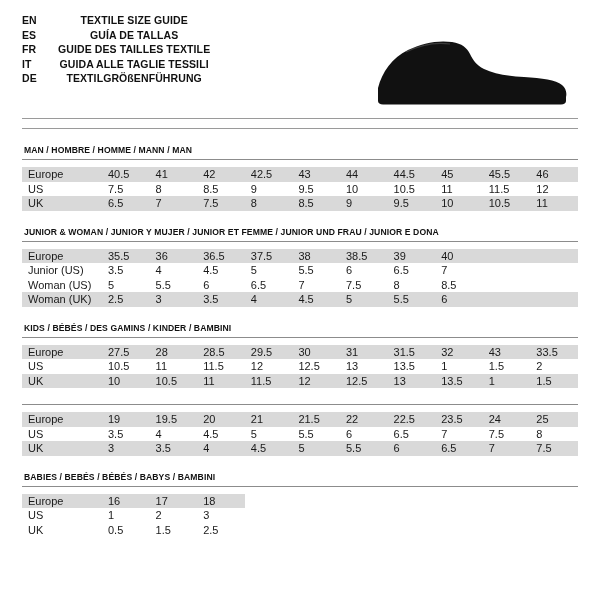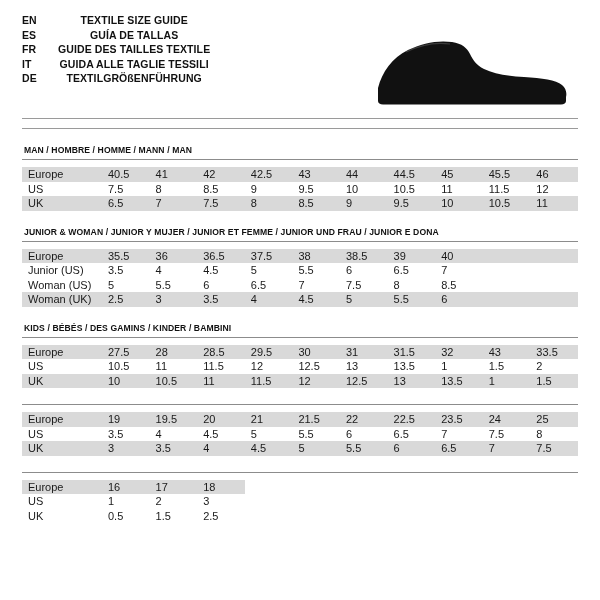--- a/index.html
+++ b/index.html
@@ -348,20 +348,21 @@
           <td>6</td>
           <td>6.5</td>
           <td>7</td>
           <td>7.5</td>
         </tr>
       </tbody>
     </table>
   </div>
 
   <div class="group babies">
+    <div class="group-head">BABIES / BEBÉS / BÉBÉS / BABYS / BAMBINI</div>
     <hr class="rule group-rule-top">
     <table class="sizes">
       <tbody>
         <tr class="shaded">
           <td class="label">Europe</td>
           <td>16</td>
           <td>17</td>
           <td>18</td>
           <td style="background:#ffffff"></td>
           <td style="background:#ffffff"></td>

